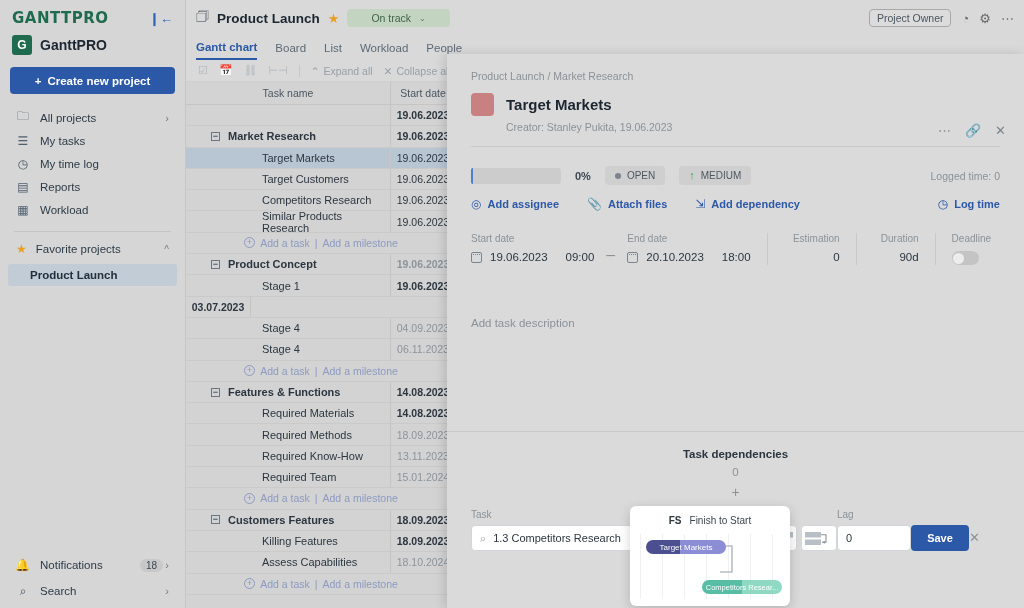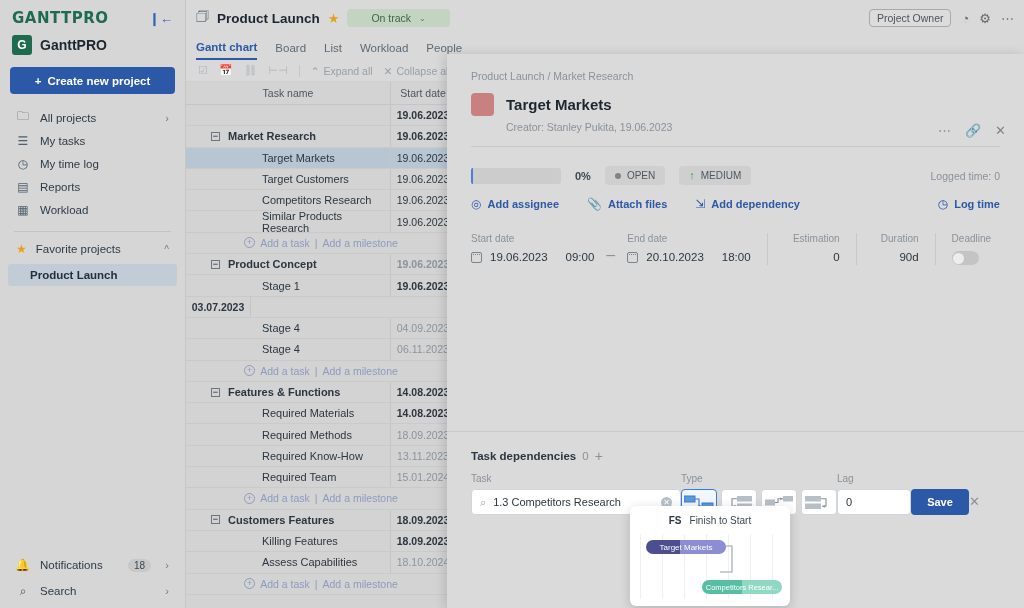--- a/index.html
+++ b/index.html
@@ -39,21 +39,21 @@
   .divider { height:1px; background:#c4c4c4; margin: 10px 14px 6px 14px; }
   .fav-head { display:flex; align-items:center; gap:9px; height:22px; padding:0 16px; font-size:11.5px;
     color:#2d3b47; position:relative; cursor:pointer;}
   .fav-head .star { color:#e8a01e; font-size:12px; }
   .fav-head .chev { position:absolute; right:16px; color:#6d7c89; font-size:10px;}
   .fav-item { margin: 4px 8px 0 8px; height:22px; display:flex; align-items:center; padding-left:22px;
     background:#c2ccd6; border-radius:3px; font-size:11.5px; font-weight:600; color:#22303c; cursor:pointer;}
   .sb-spacer { flex:1 1 auto; }
   .sb-bottom { padding: 0 10px 4px 10px; }
   .sb-bottom .nav-item { height:26px; }
-  .badge-count { position:absolute; right:24px; background:#c8c8c8; color:#3a4751; font-size:10px;
+  .badge-count { position:absolute; right:12px; background:#c8c8c8; color:#3a4751; font-size:10px;
     border-radius:9px; padding:1px 6px; }
 
   
   .main { position:absolute; left:186px; top:0; width:838px; height:608px; background:#d9d9d9; }
   .topbar { height:36px; display:flex; align-items:center; padding:0 10px; gap:8px; }
   .proj-ic { color:#33424f; font-size:14px; display:flex; }
   .proj-title { font-size:13.5px; font-weight:700; color:#1c2630; }
   .proj-star { color:#e8a01e; font-size:13px; }
   .status-pill { background:#c3d5c0; color:#44624a; font-size:10.5px; border-radius:4px;
     padding:3px 24px; display:flex; align-items:center; gap:8px; cursor:pointer; }
@@ -143,21 +143,21 @@
   .vsep { width:1px; background:#c9c9c9; align-self:stretch; margin:0 16px; }
   .num-right { text-align:right; }
   .toggle-pill { width:27px; height:14px; border-radius:8px; background:#c4c4c4; position:relative; cursor:pointer;}
   .toggle-pill:after { content:""; position:absolute; left:1.5px; top:1.5px; width:11px; height:11px;
     border-radius:50%; background:#ededed; }
   .descr { padding:52px 24px 0 24px; font-size:11.5px; color:#8a9299; cursor:text;}
 
   
   .deps { position:absolute; left:0; top:377px; width:577px; background:#dadada;
     border-top:1px solid #c9c9c9; padding:16px 24px 0 24px; }
-  .deps-title { font-size:11.5px; font-weight:700; color:#2b3640; display:flex; align-items:center; gap:6px;}
+  .deps-title { font-size:11.5px; font-weight:700; color:#2b3640; display:flex; align-items:center; gap:6px;flex-direction:column;}
   .deps-title .cnt { color:#8a9299; font-weight:400; }
   .deps-title .plus { color:#8a9299; font-weight:400; font-size:14px; cursor:pointer;}
   .dep-row { display:flex; align-items:flex-end; margin-top:9px; }
   .fl { display:flex; flex-direction:column; }
   .fl-label { font-size:10px; color:#8a9299; margin-bottom:5px; }
   .task-input { width:210px; height:26px; background:#fff; border:1px solid #d2d6da; border-radius:4px;
     display:flex; align-items:center; padding:0 8px; gap:7px; }
   .task-input input { border:none; outline:none; font-size:11px; color:#2b3640; width:150px;
     font-family:"Liberation Sans", sans-serif; background:transparent;}
   .mag { color:#9aa2aa; font-size:11px; }
@@ -574,20 +574,21 @@
         <span class="dlabel">Duration</span>
         <span class="dval" style="justify-content:flex-end">90d</span>
       </div>
       <span class="vsep"></span>
       <div class="dblock">
         <span class="dlabel">Deadline</span>
         <span class="toggle-pill"></span>
       </div>
     </div>
 
+    <div class="descr">Add task description</div>
 
     <div class="deps">
       <div class="deps-title">
         <span>Task dependencies</span>
         <span class="cnt">0</span>
         <span class="plus">+</span>
       </div>
       <div class="dep-row">
         <div class="fl">
           <span class="fl-label">Task</span>

